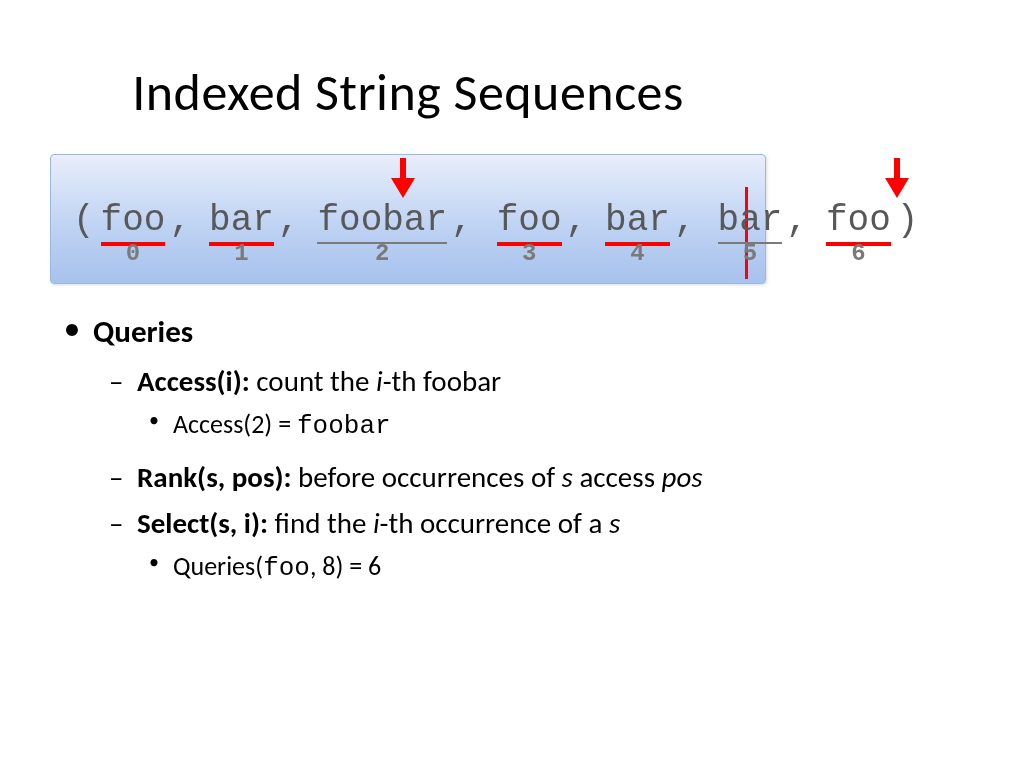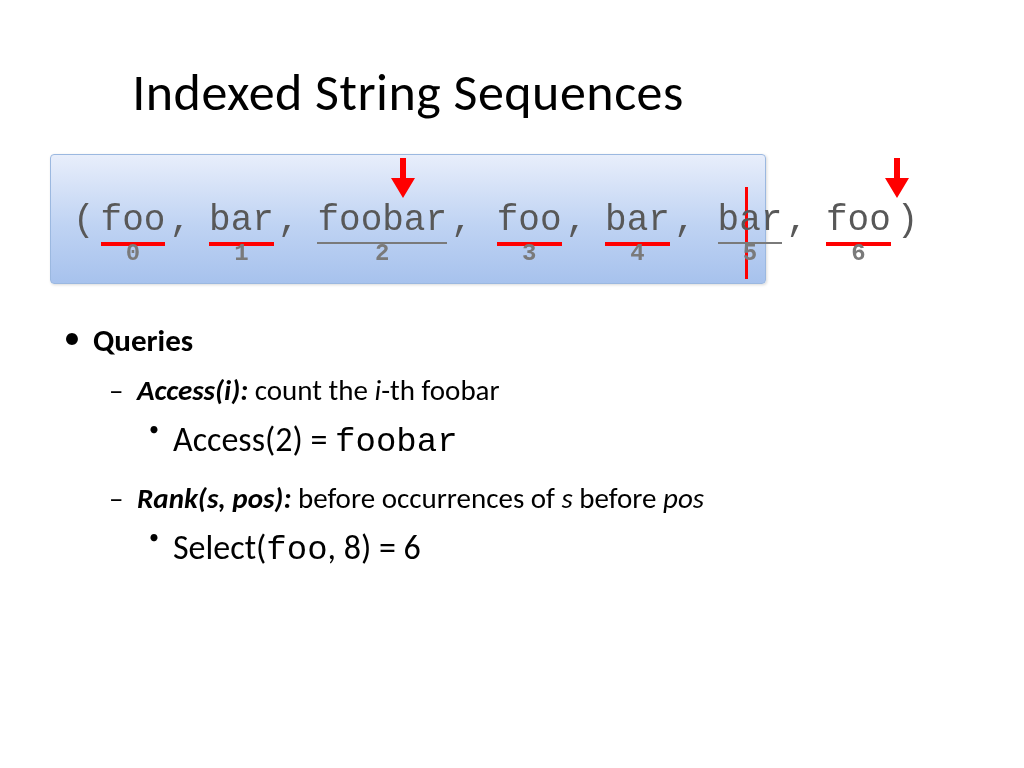--- a/index.html
+++ b/index.html
@@ -71,21 +71,21 @@
     width: 24px;
     height: 40px;
   }
   .arrow svg { width: 100%; height: 100%; }
   .vline {
     position: absolute;
     width: 3px;
     background: #ff0000;
   }
   .bullets {
-    margin: 34px 0 0 15px;
+    margin: 25px 0 0 15px;
     font-size: 31px;
     line-height: 1.45;
   }
   .b1 {
     margin: 0 0 6px 0;
     padding-left: 28px;
     position: relative;
     font-weight: bold;
   }
   .b1::before {
@@ -104,30 +104,30 @@
   .b2::before {
     content: "–";
     position: absolute;
     left: 44px;
     top: 0;
   }
   .b3 {
     margin: 0 0 10px 0;
     padding-left: 108px;
     position: relative;
-    font-size: 34px;
+    font-size: 26px;
   }
   .b3::before {
     content: "•";
     position: absolute;
     left: 84px;
     top: 0;
     font-size: 20px;
   }
-  .bold { font-weight: bold; font-style: italic; }
+  .bold { font-weight: bold; }
   .ital { font-style: italic; }
   .mono { font-family: "Courier New", Courier, monospace; }
 </style>
 </head>
 <body>
 
 <div class="slide">
 
   <div class="title">Indexed String Sequences</div>
 
@@ -199,22 +199,25 @@
     <div class="b1">Queries</div>
 
     <div class="b2">
       <span class="bold">Access(i): </span><span>count the </span><span class="ital">i</span><span>-th foobar</span>
     </div>
     <div class="b3">
       <span>Access(2) = </span><span class="mono">foobar</span>
     </div>
 
     <div class="b2">
-      <span class="bold">Rank(s, pos): </span><span>before occurrences of </span><span class="ital">s</span><span> before </span><span class="ital">pos</span>
-    </div>
-
+      <span class="bold">Rank(s, pos): </span><span>before occurrences of </span><span class="ital">s</span><span> access </span><span class="ital">pos</span>
+    </div>
+
+    <div class="b2">
+      <span class="bold">Select(s, i): </span><span>find the </span><span class="ital">i</span><span>-th occurrence of a </span><span class="ital">s</span>
+    </div>
     <div class="b3">
-      <span>Select(</span><span class="mono">foo</span><span>, 8) = 6</span>
+      <span>Queries(</span><span class="mono">foo</span><span>, 8) = 6</span>
     </div>
 
   </div>
 
 </div>
 
 </body></html>

